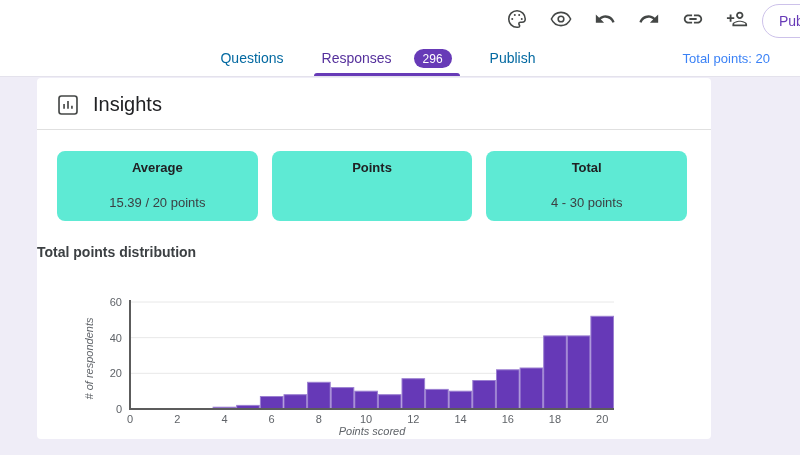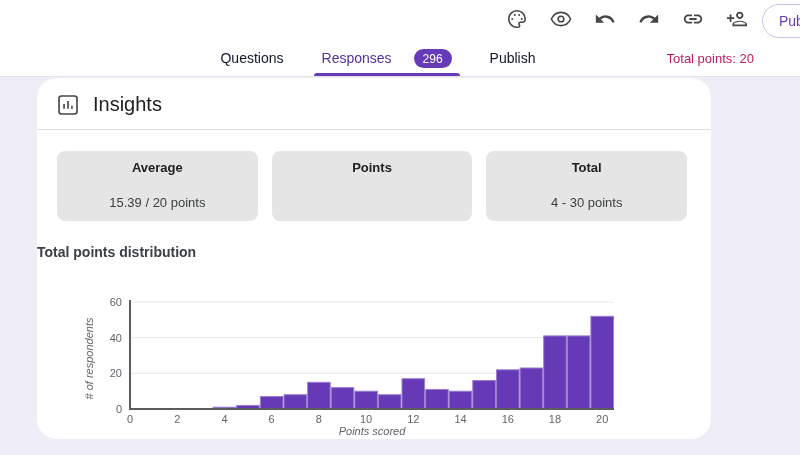--- a/index.html
+++ b/index.html
@@ -18,37 +18,37 @@
     background:#fff;border:1px solid #cdc2ea;border-radius:17px;
     color:#673ab7;font-size:14px;font-weight:500;font-family:"Liberation Sans",sans-serif;
     padding:0 16px;text-align:left;cursor:pointer;
   }
   
   .tabbar{
     position:absolute;top:40px;left:0;right:0;height:36px;background:#fff;
     border-bottom:1px solid #e4e2ec;box-shadow:0 1px 2px rgba(0,0,0,.05);
   }
   .tabs{position:absolute;left:0;right:0;top:0;height:36px;display:flex;justify-content:center;gap:38px;transform:translateX(-22px);}
-  .tab{position:relative;display:flex;align-items:center;height:36px;font-size:14px;font-weight:500;color:#0f172a;cursor:pointer;}
+  .tab{position:relative;display:flex;align-items:center;height:36px;font-size:14px;font-weight:500;color:#0369a1;cursor:pointer;}
   .tab.active{color:#55309c;justify-content:center;}
   .tab .underline{position:absolute;left:-8px;right:-8px;bottom:0;height:3px;background:#673ab7;border-radius:3px 3px 0 0;}
   .badge{margin-left:22px;background:#673ab7;color:#fff;font-size:12px;font-weight:500;line-height:1;padding:4px 9px 3px;border-radius:11px;}
-  .total-points{position:absolute;right:46px;top:0;height:36px;display:flex;align-items:center;color:#be185d;font-size:13px;}
+  .total-points{position:absolute;right:30px;top:0;height:36px;display:flex;align-items:center;color:#3b82f6;font-size:13px;}
   
   .main{position:absolute;top:77px;left:0;right:0;bottom:0;background:#efedf7;}
   .card{
     position:absolute;left:37px;top:1px;width:674px;height:361px;
-    background:#fff;border-radius:20px;
+    background:#fff;border-radius:4px;
   }
   .card-header{display:flex;align-items:center;gap:14px;padding:15px 20px 13px;}
   .card-header svg{width:22px;height:22px;}
   .card-title{font-size:20px;color:#202124;}
   .divider{border-bottom:1px solid #e0e0e0;}
   .stats{display:flex;gap:14px;padding:21px 24px 0 20px;}
-  .stat{flex:1;background:#e5e5e5;border-radius:8px;text-align:center;padding:9px 0 11px;cursor:default;}
+  .stat{flex:1;background:#5eead4;border-radius:8px;text-align:center;padding:9px 0 11px;cursor:default;}
   .stat-label{font-size:13px;font-weight:700;color:#202124;}
   .stat-value{font-size:13px;color:#3c4043;margin-top:20px;}
   .chart-title{text-align:left;margin-top:23px;font-size:14px;font-weight:700;color:#3c4043;}
   .chart-wrap{margin:18px 0 0 48px;}
   svg.chart{display:block;}
 </style>
 </head>
 <body>
 
 <div class="topbar">

